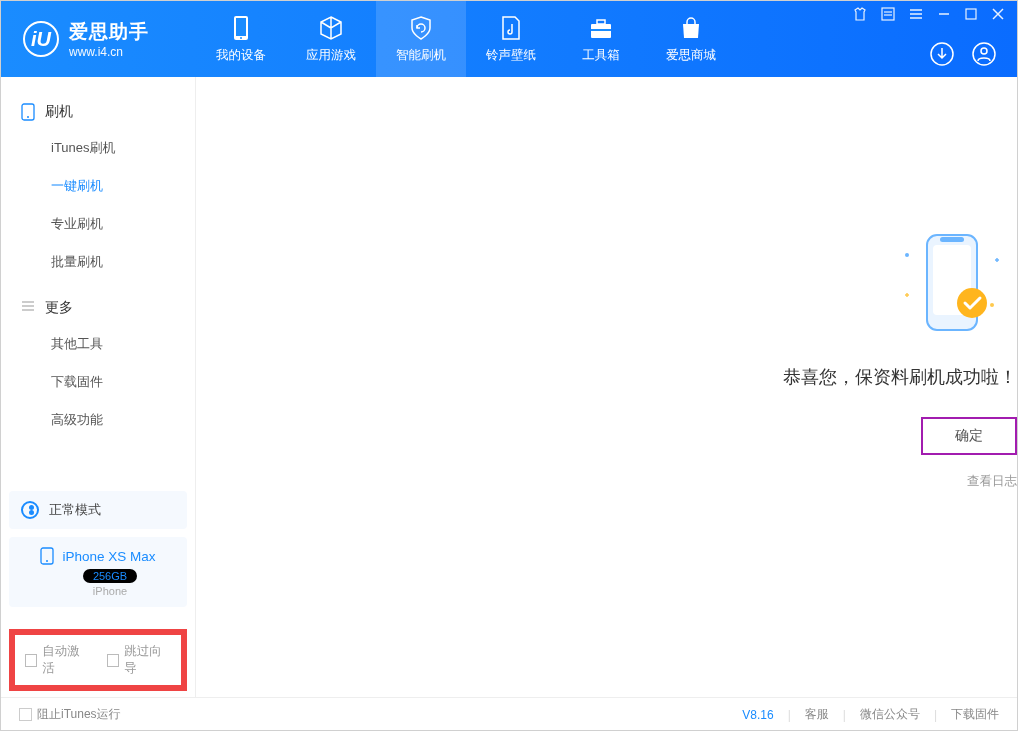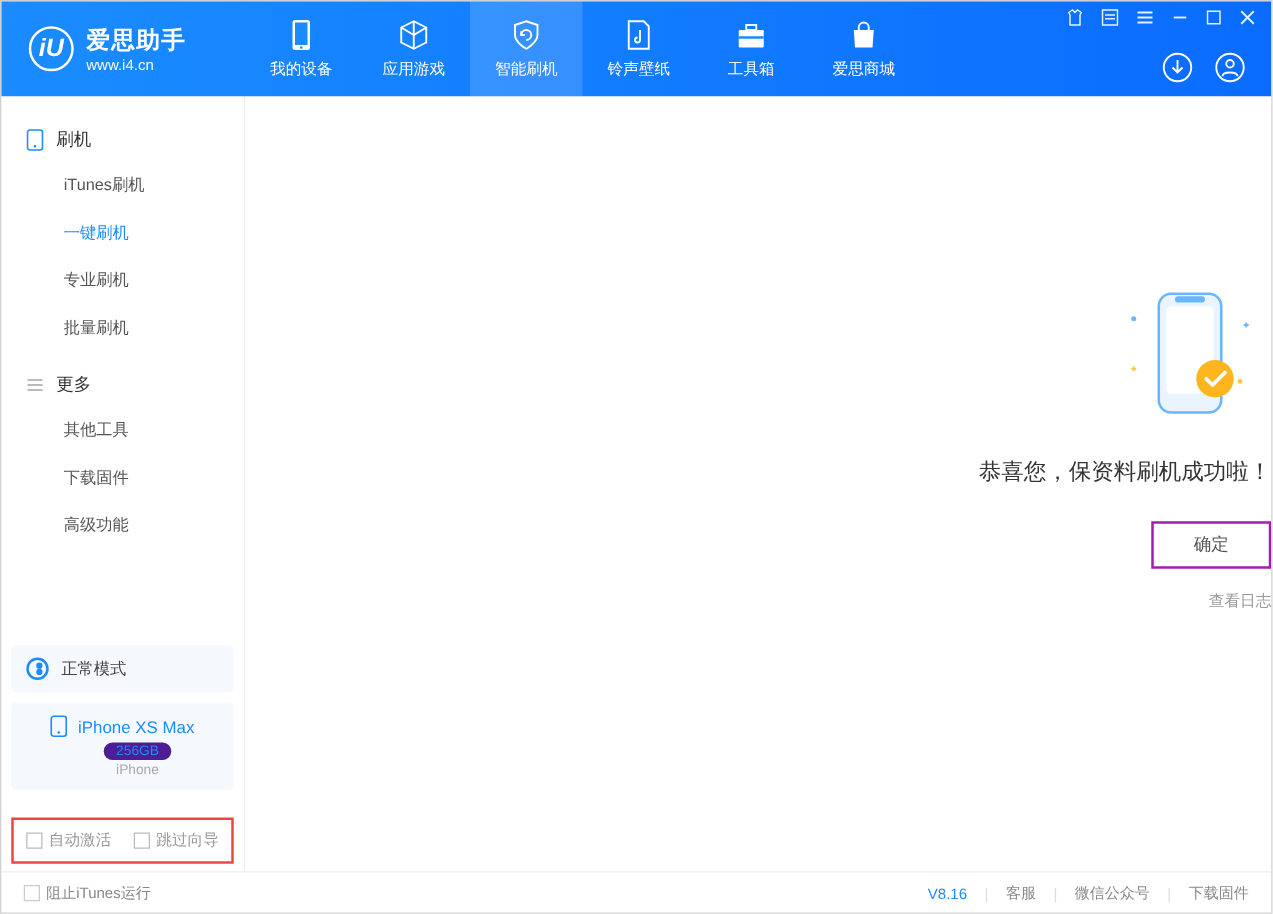--- a/index.html
+++ b/index.html
@@ -19,39 +19,39 @@
 .nav-tab svg { fill: #fff; }
 
 .header-right { position: absolute; right: 12px; top: 0; height: 100%; display: flex; flex-direction: column; align-items: flex-end; justify-content: space-between; padding: 6px 0 10px; }
 .win-controls { display: flex; gap: 14px; align-items: center; }
 .win-controls span, .win-controls svg { cursor: pointer; opacity: 0.9; }
 .account-icons { display: flex; gap: 16px; margin-right: 8px; }
 .account-icons svg { cursor: pointer; }
 
 .body-area { display: flex; height: 620px; }
 .sidebar { width: 195px; border-right: 1px solid #eee; padding-top: 18px; display: flex; flex-direction: column; }
-.side-section-title { display: flex; align-items: center; padding: 8px 20px; font-size: 14px; color: #333; font-weight: 500; }
+.side-section-title { display: flex; padding: 8px 20px; font-size: 14px; color: #333; font-weight: 500; }
 .side-section-title .icon { margin-right: 10px; display: flex; }
 .side-item { padding: 10px 20px 10px 50px; font-size: 13px; color: #555; cursor: pointer; }
 .side-item.active { color: #1a8cff; }
 .side-spacer { flex: 1; }
 
 .device-panel { margin: 8px; }
 .device-row { background: #f5f9fe; border-radius: 4px; padding: 10px 12px; margin-bottom: 8px; display: flex; align-items: center; font-size: 13px; color: #444; }
 .device-row.device { flex-direction: column; align-items: center; }
 .device-row .dname { color: #1a8cff; font-weight: 500; font-size: 13.5px; display: flex; align-items: center; }
 .device-row .dname svg { margin-right: 8px; }
-.storage-badge { background: #4c1d95; color: #1a8cff; border-radius: 10px; padding: 1px 10px; font-size: 11px; margin: 4px 0 2px 24px; }
+.storage-badge { background: #000000; color: #1a8cff; border-radius: 10px; padding: 1px 10px; font-size: 11px; margin: 4px 0 2px 24px; }
 .dtype { color: #aaa; font-size: 11px; margin-left: 24px; }
 .mode-icon { width: 18px; height: 18px; border: 2px solid #1a8cff; border-radius: 50%; margin-right: 10px; position: relative; }
 .mode-icon::before, .mode-icon::after { content: ''; position: absolute; background: #1a8cff; border-radius: 50%; }
 .mode-icon::before { width: 5px; height: 5px; top: 2px; left: 6px; }
 .mode-icon::after { width: 5px; height: 5px; bottom: 2px; right: 3px; }
 
-.highlight-box { border: 2px solid #ef4444; margin: 6px 8px; padding: 8px 10px; display: flex; gap: 18px; font-size: 12.5px; color: #999; }
+.highlight-box { border: 6px solid #ef4444; margin: 6px 8px; padding: 8px 10px; display: flex; gap: 18px; font-size: 12.5px; color: #999; }
 .chk { display: flex; align-items: center; cursor: pointer; }
 .chk-box { width: 13px; height: 13px; border: 1px solid #bbb; margin-right: 5px; }
 
 .main { flex: 1; display: flex; flex-direction: column; align-items: flex-end; justify-content: center; padding-bottom: 60px; }
 .phone-illustration { position: relative; width: 140px; height: 120px; margin-bottom: 20px; }
 .success-text { font-size: 18px; color: #333; margin-bottom: 28px; }
 .ok-btn { border: 2px solid #a21caf; background: #fff; padding: 8px 32px; font-size: 14px; color: #555; cursor: pointer; margin-bottom: 18px; }
 .log-link { color: #999; font-size: 12.5px; cursor: pointer; }
 
 .footer { height: 34px; border-top: 1px solid #eee; display: flex; align-items: center; padding: 0 18px; font-size: 12px; color: #888; }

